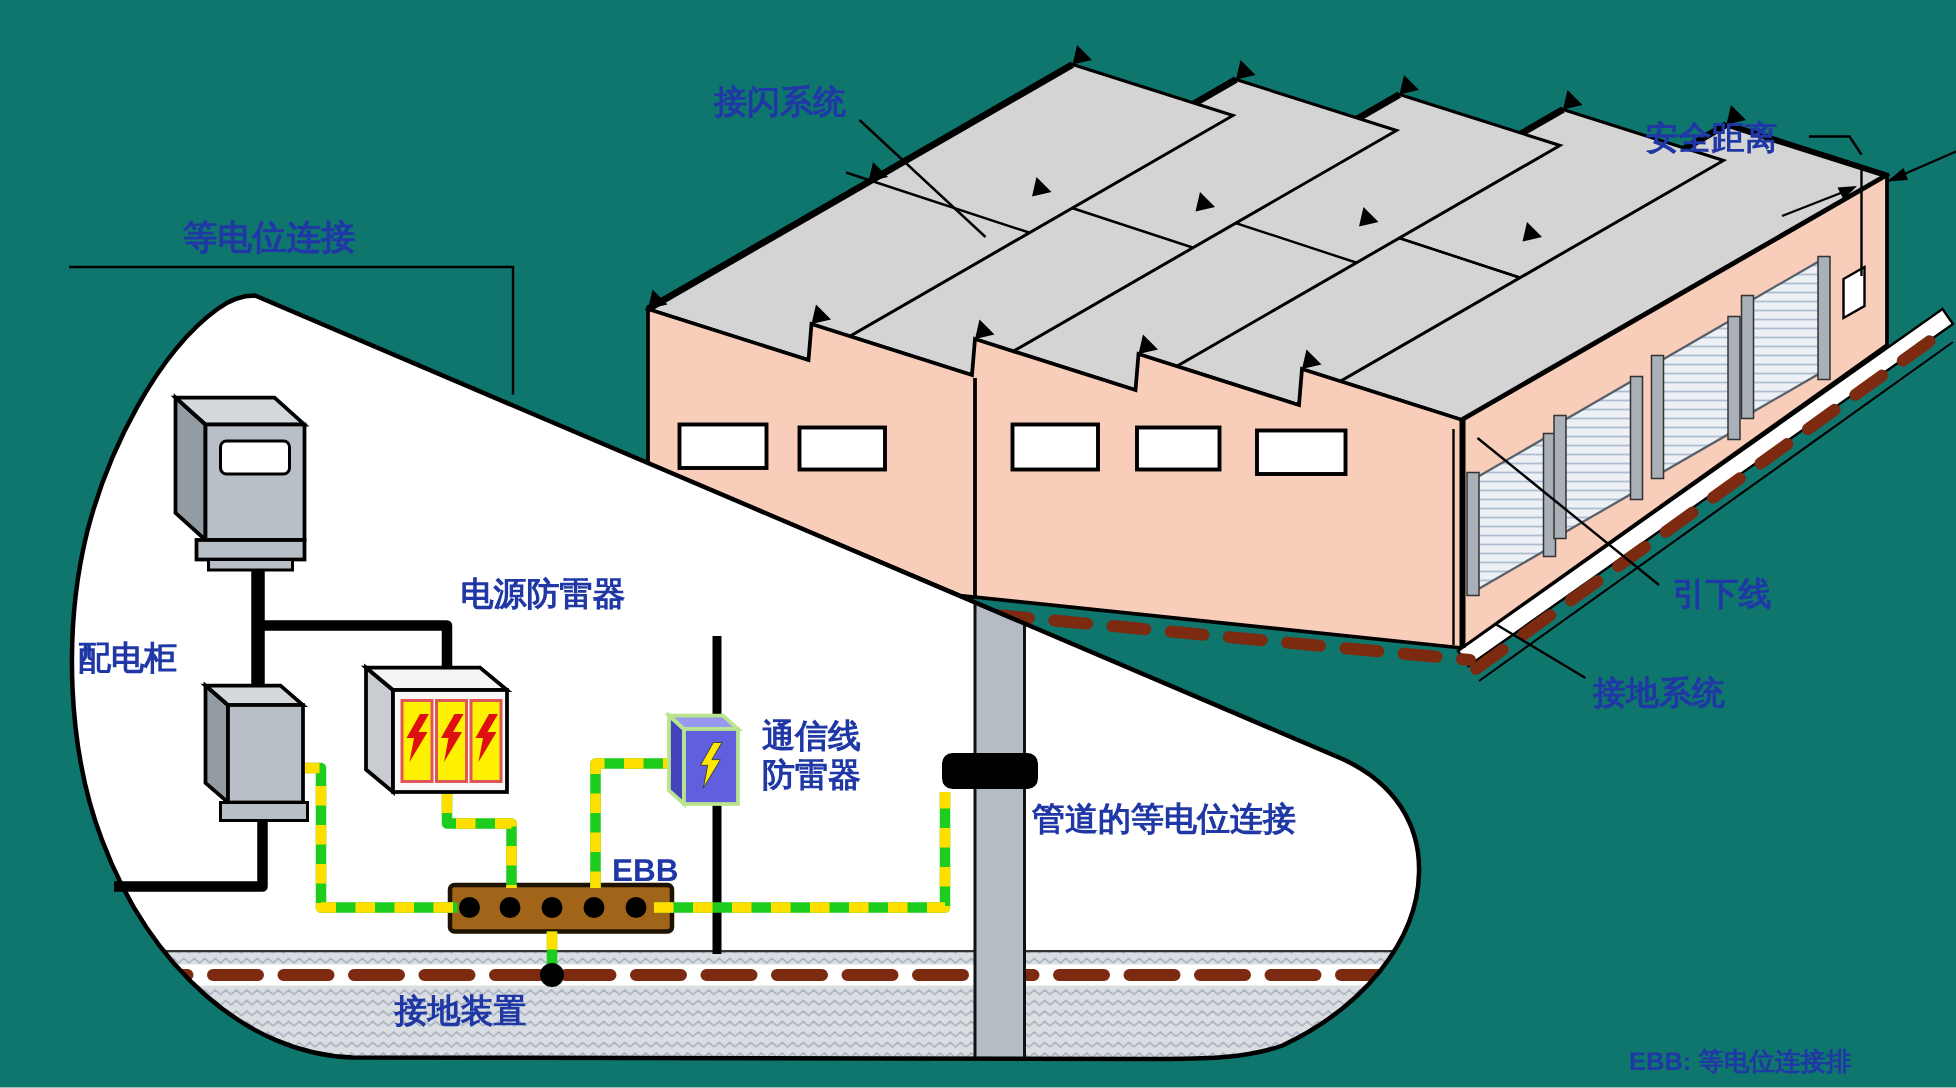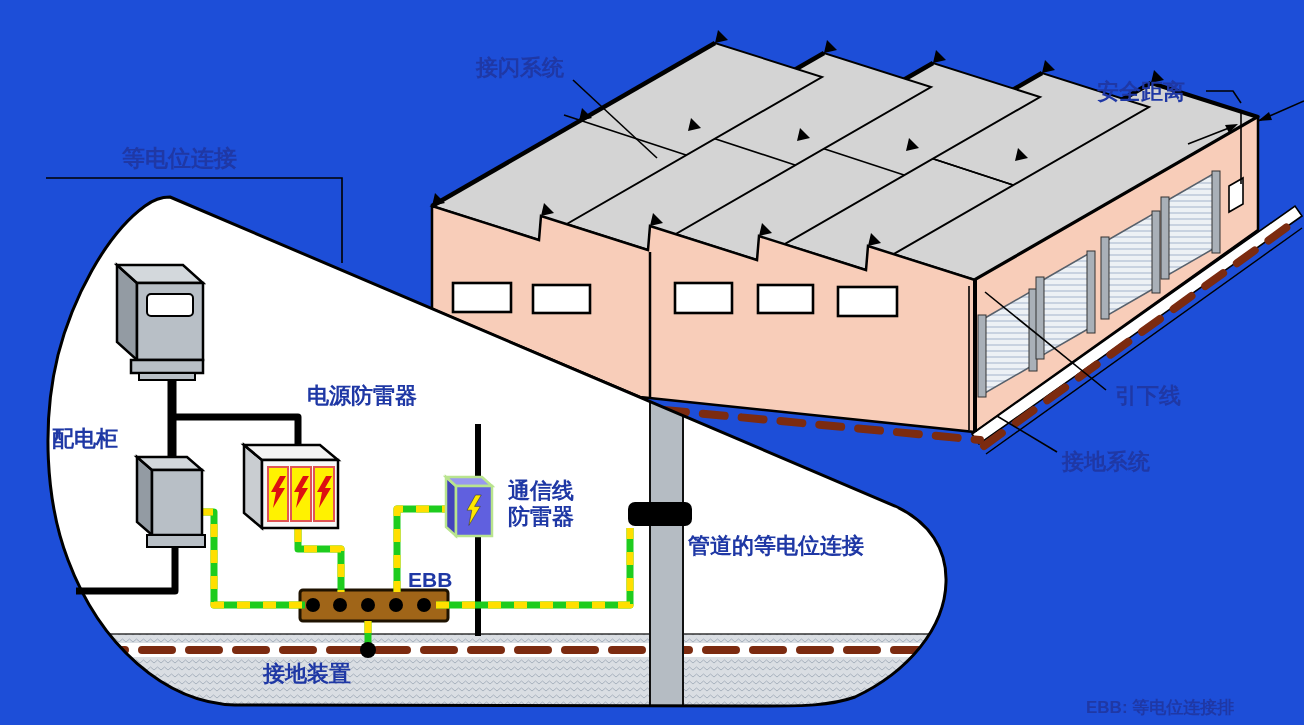--- a/index.html
+++ b/index.html
@@ -1,16 +1,16 @@
 <!DOCTYPE html>
 <html><head>
 <meta charset="utf-8">
 <style>
   html,body{margin:0;padding:0;background:#ffffff;}
-  .stage{position:relative;width:1304px;height:725px;background:#1d4ed8;overflow:hidden;
+  .stage{position:relative;width:1304px;height:725px;background:#0f766e;overflow:hidden;
          font-family:"Liberation Sans", sans-serif;}
   svg text{font-family:"Liberation Sans","DejaVu Sans",sans-serif;font-weight:bold;fill:#1F38A5;}
   svg .lead{stroke:#000;stroke-width:1.6;fill:none;}
 </style>
 </head>
 <body>
 
 <div class="stage">
 <svg width="1304" height="725" viewBox="0 0 1304 725" xmlns="http://www.w3.org/2000/svg">
   <defs>

